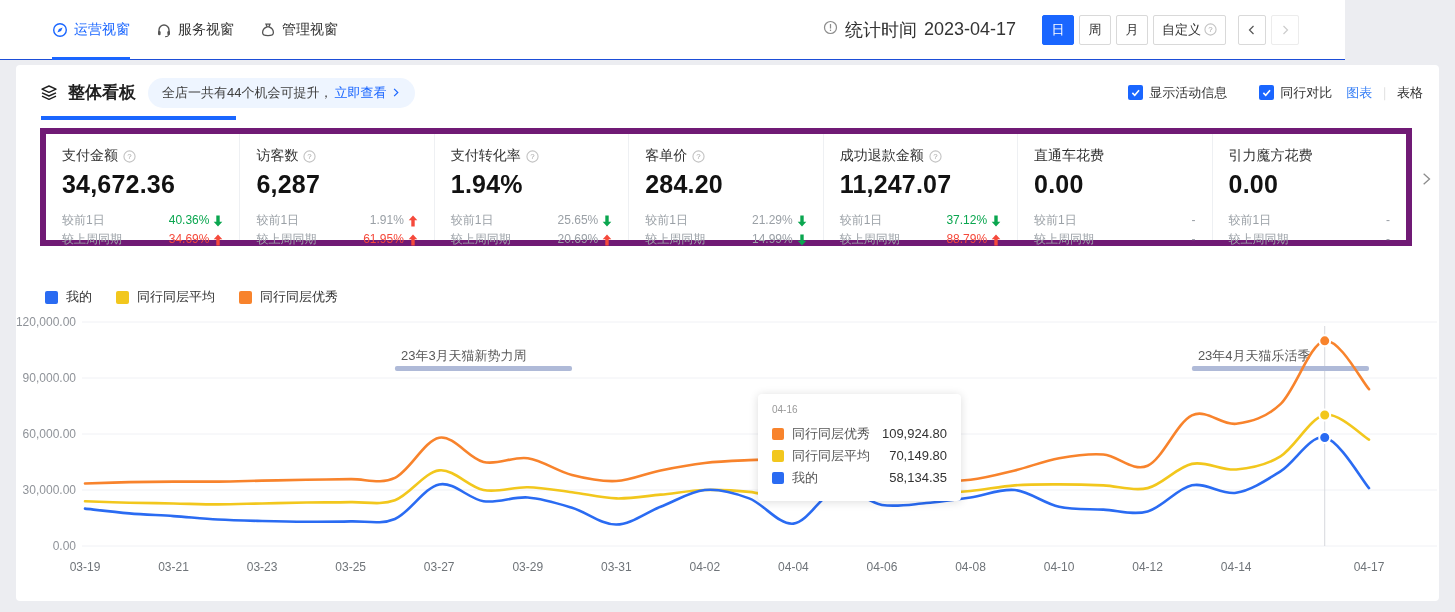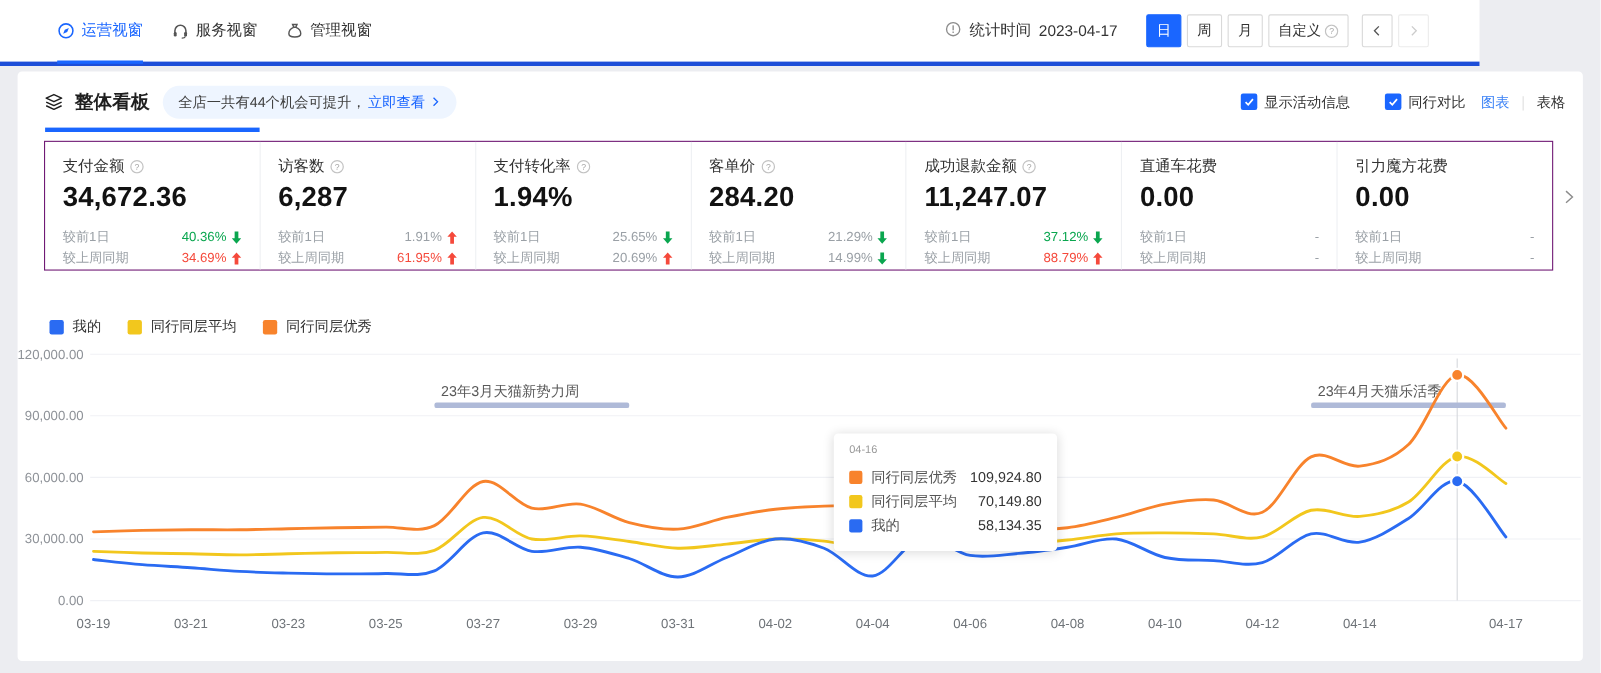--- a/index.html
+++ b/index.html
@@ -2,30 +2,30 @@
 <html><head>
 <meta charset="utf-8">
 <style>
   html,body{margin:0;padding:0;}
   body{width:1455px;height:612px;overflow:hidden;background:#ecedf1;
        font-family:"Liberation Sans","DejaVu Sans",sans-serif;color:#333;}
   #app{position:relative;width:1455px;height:612px;}
 
   
   .header{position:absolute;left:0;top:0;width:1345px;height:60px;background:#fff;
-          border-bottom:4px solid #1d4ed8;display:flex;align-items:center;
+          border-bottom:1px solid #1d4ed8;display:flex;align-items:center;
           padding:0 46px 0 52px;box-sizing:border-box;}
   .tabs{display:flex;gap:26px;height:60px;}
   .tab{display:flex;align-items:center;gap:6px;font-size:14px;color:#333;position:relative;cursor:pointer;}
   .tab .ticon{display:flex;color:#555;}
   .tab.active{color:#1a66ff;}
   .tab.active .ticon{color:#1a66ff;}
   .tab.active::after{content:"";position:absolute;left:0;right:0;bottom:0;height:3px;background:#1a66ff;}
   .hright{margin-left:auto;display:flex;align-items:center;}
-  .stat-time{display:flex;align-items:center;gap:7px;font-size:14px;color:#333;}
+  .stat-time{display:flex;align-items:center;gap:7px;font-size:18px;color:#333;}
   .periods{display:flex;gap:5px;margin-left:26px;}
   .pbtn{min-width:32px;height:30px;padding:0 8px;border:1px solid #d9d9d9;border-radius:2px;
         background:#fff;font-size:13px;color:#333;display:flex;align-items:center;
         justify-content:center;gap:3px;box-sizing:border-box;cursor:pointer;}
   .pbtn.active{background:#1a66ff;border-color:#1a66ff;color:#fff;}
   .pager{display:flex;gap:5px;margin-left:12px;}
   .pgbtn{width:28px;height:30px;border:1px solid #d9d9d9;border-radius:2px;background:#fff;
          display:flex;align-items:center;justify-content:center;color:#555;box-sizing:border-box;cursor:pointer;}
   .pgbtn.disabled{border-color:#ececec;color:#ccc;}
 
@@ -42,21 +42,21 @@
   .cb{width:15px;height:15px;border-radius:2px;background:#1a66ff;display:flex;
       align-items:center;justify-content:center;flex:0 0 auto;}
   .viewmode{display:flex;align-items:center;gap:6px;margin-left:14px;}
   .vm{cursor:pointer;}
   .vm.active{color:#3b82f6;}
   .vm-div{color:#d9d9d9;}
   .indicator{position:absolute;left:25px;top:51px;width:195px;height:4px;background:#1a66ff;}
 
   
   .kpis{position:absolute;left:24px;top:63px;width:1372px;height:118px;
-        border:1px solid #701a75;display:flex;box-sizing:border-box;background:#fff;}
+        border:6px solid #701a75;display:flex;box-sizing:border-box;background:#fff;}
   .kpi{flex:1;padding:13px 16px 8px;border-right:1px solid #eef0f3;box-sizing:border-box;cursor:pointer;}
   .kpi:last-child{border-right:none;}
   .kpi-title{font-size:14px;color:#333;display:flex;align-items:center;gap:5px;}
   .kpi-value{font-size:25px;font-weight:700;color:#121212;margin-top:5px;letter-spacing:.2px;}
   .kpi-rows{margin-top:12px;}
   .krow{display:flex;justify-content:space-between;align-items:center;line-height:19px;font-size:12px;}
   .krow .lbl{color:#9aa0a6;}
   .krow .val{display:flex;align-items:center;gap:4px;}
   .c-green{color:#0aa64f;}.c-red{color:#f5493b;}.c-grey{color:#9aa0a6;}
   .next-btn{position:absolute;left:1398px;top:100px;width:24px;height:28px;color:#8c8c8c;

